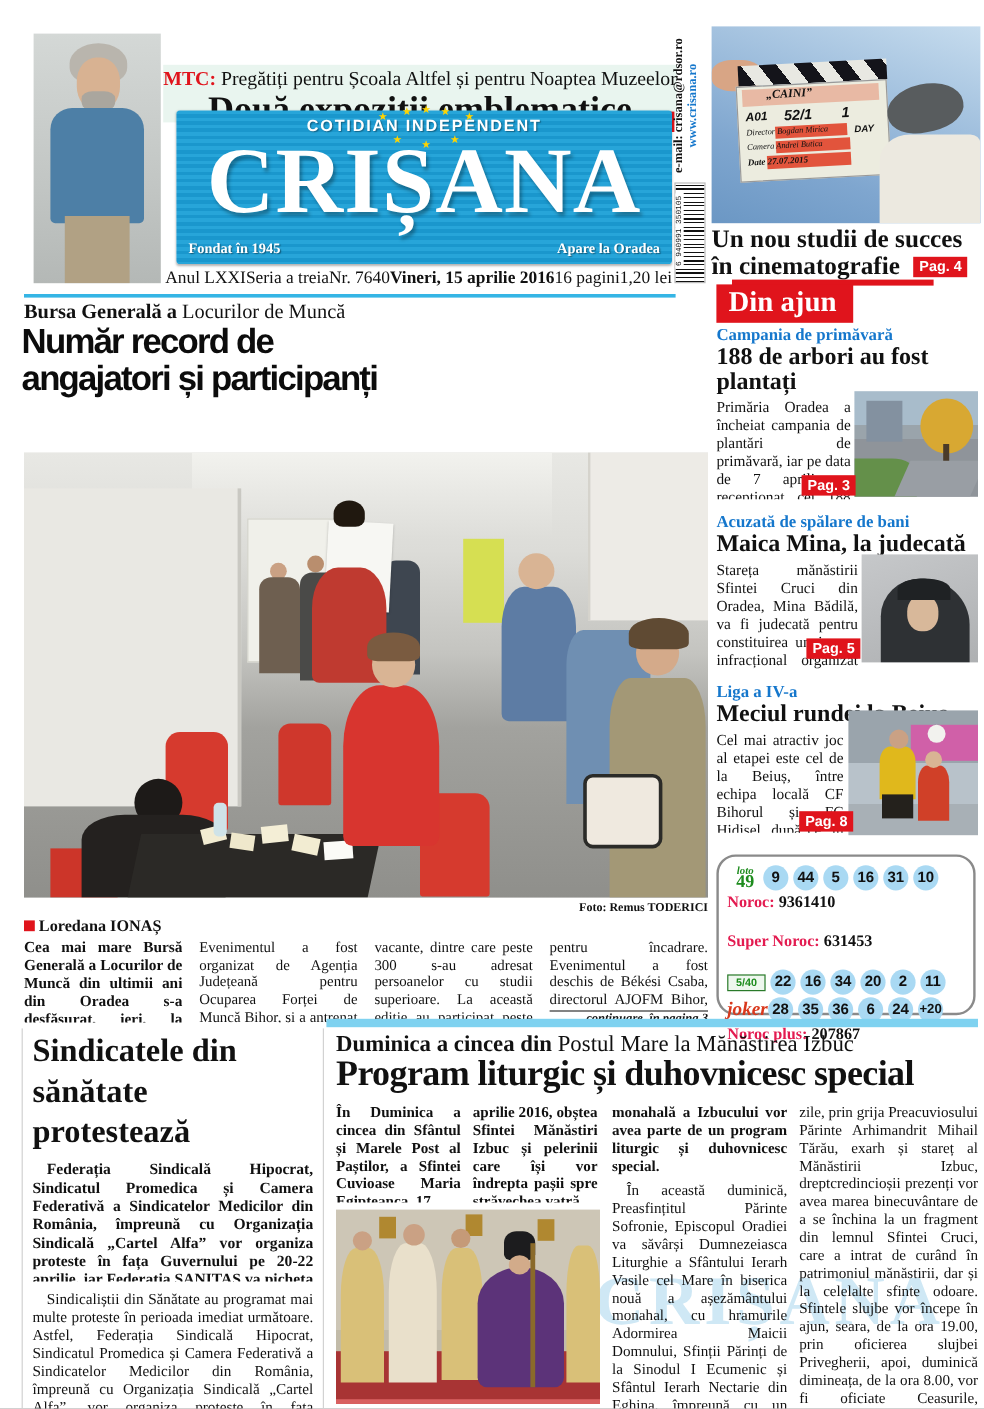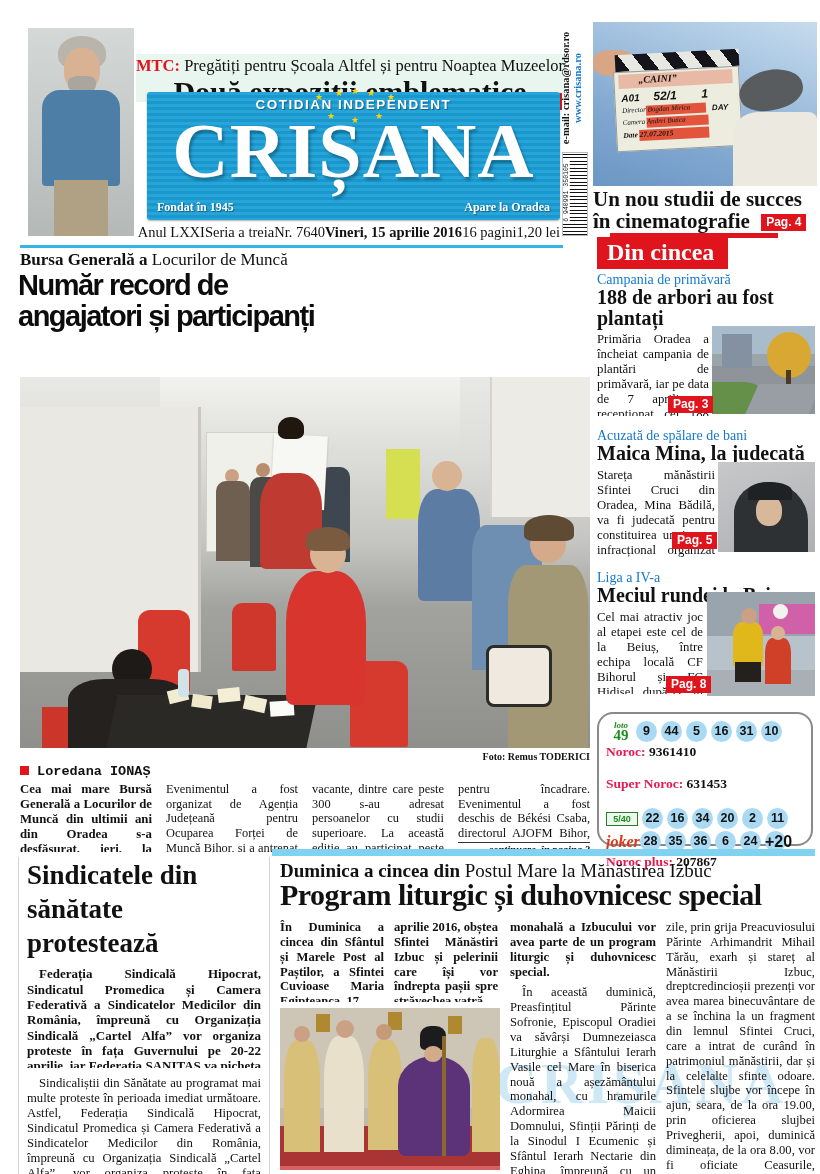--- a/index.html
+++ b/index.html
@@ -8,21 +8,21 @@
     --noroc-pink:#e31b50; --watermark-blue:#cfe8f5;
   }
   html,body{margin:0;padding:0;background:#888;}
   .page{position:relative;width:820px;height:1174px;background:#fff;margin:0 auto;overflow:hidden;
         font-family:"Liberation Serif","DejaVu Serif",serif;color:#111;}
   .ab{position:absolute;}
   i.sh{position:absolute;display:block;}
   .photo{position:absolute;overflow:hidden;background:#ccc;}
   .badge{background:var(--accent-red);color:#fff;font:bold 12px/15px "Liberation Sans","DejaVu Sans",sans-serif;
          padding:1px 5px;display:inline-block;white-space:nowrap;}
-  .kick{color:var(--kicker-blue);font-weight:normal;font-size:14px;}
+  .kick{color:var(--kicker-blue);font-weight:bold;font-size:14px;}
   .sq{display:inline-block;width:9px;height:9px;background:var(--accent-red);}
   .just{text-align:justify;line-height:1.18;overflow:hidden;}
   .sans{font-family:"Liberation Sans","DejaVu Sans",sans-serif;}
   .circ{display:inline-block;width:21px;height:21px;border-radius:50%;background:var(--lotto-circle);
         font:bold 12.5px/21px "Liberation Sans","DejaVu Sans",sans-serif;color:#111;text-align:center;margin-right:4px;}
   .lrow{display:flex;align-items:center;margin:2px 0;}
   .star{position:absolute;color:#ffd400;font-size:9px;line-height:9px;}
 </style>
 </head>
 <body>
@@ -148,31 +148,31 @@
     <i class="sh" style="left:172px;top:318px;width:20px;height:13px;background:#efe8cc;transform:rotate(8deg);"></i>
     <i class="sh" style="left:198px;top:311px;width:22px;height:14px;background:#f4eed6;transform:rotate(-6deg);"></i>
     <i class="sh" style="left:224px;top:320px;width:22px;height:14px;background:#f2ecd2;transform:rotate(12deg);"></i>
     <i class="sh" style="left:250px;top:324px;width:24px;height:15px;background:#fbfbf7;transform:rotate(-4deg);"></i>
     <i class="sh" style="left:158px;top:292px;width:11px;height:28px;background:#cfe3e8;border-radius:4px;"></i>
     <i class="sh" style="left:266px;top:194px;width:80px;height:134px;background:#d8352f;border-radius:38% 38% 8px 8px;"></i>
     <i class="sh" style="left:290px;top:158px;width:36px;height:38px;border-radius:50%;background:#d9b494;"></i>
     <i class="sh" style="left:286px;top:150px;width:44px;height:24px;border-radius:50% 50% 20% 20%;background:#7a5b40;"></i>
   </div>
   <div class="ab" style="left:20px;top:751px;width:570px;text-align:right;font-weight:bold;font-size:10px;">Foto: Remus TODERICI</div>
-  <div class="ab" style="left:20px;top:764px;font-size:13.5px;font-weight:bold;font-family:Liberation Mono, monospace;">
+  <div class="ab" style="left:20px;top:764px;font-size:13.5px;font-weight:bold;">
     <span class="sq"></span>
     <span>Loredana IONAȘ</span>
   </div>
   <div class="ab just" style="left:20px;top:782px;width:132px;height:70px;font-weight:bold;font-size:12.8px;">Cea mai mare Bursă Generală a Locurilor de Muncă din ultimii ani din Oradea s-a desfășurat, ieri, la Centrul de Afaceri „Oradea Trade Center” din cartierul Nufărul.</div>
   <div class="ab just" style="left:166px;top:782px;width:132px;height:70px;font-size:12.4px;">Evenimentul a fost organizat de Agenția Județeană pentru Ocuparea Forței de Muncă Bihor, și a antrenat peste 90 de companii, care au oferit aproape 2.000 de locuri de muncă</div>
   <div class="ab just" style="left:312px;top:782px;width:132px;height:70px;font-size:12.4px;">vacante, dintre care peste 300 s-au adresat persoanelor cu studii superioare. La această ediție au participat peste 1300 de persoane, dintre care 975 au fost intervievate, iar 347 selectate</div>
   <div class="ab just" style="left:458px;top:782px;width:132px;height:58px;font-size:12.4px;">pentru încadrare. Evenimentul a fost deschis de Békési Csaba, directorul AJOFM Bihor, de prefectul Claudiu Pop și de Iulia Circei, secretar general al...</div>
   <div class="ab" style="left:458px;top:842px;width:132px;border-top:1px solid #333;text-align:right;font-style:italic;font-weight:bold;font-size:10.5px;padding-top:1px;">continuare, în pagina 3</div>
 
-  <div class="ab" style="left:597px;top:237px;background:var(--accent-red);color:#fff;font-weight:bold;font-size:24px;line-height:1.1;padding:2px 14px 4px 10px;">Din cincea</div>
+  <div class="ab" style="left:597px;top:237px;background:var(--accent-red);color:#fff;font-weight:bold;font-size:24px;line-height:1.1;padding:2px 14px 4px 10px;">Din ajun</div>
 
   <div class="ab kick" style="left:597px;top:272px;">Campania de primăvară</div>
   <div class="ab" style="left:597px;top:287px;width:218px;font-weight:bold;font-size:20px;line-height:1.05;">188 de arbori au fost plantați</div>
   <div class="ab just" style="left:597px;top:332px;width:112px;height:84px;font-size:12.8px;">Primăria Oradea a încheiat campania de plantări de primăvară, iar pe data de 7 aprilie a recepționat cei 188 de arbori plantați pe toată raza municipiului.</div>
   <div class="photo" style="left:712px;top:326px;width:103px;height:88px;background:linear-gradient(180deg,#a8bccb 0 32%,#9aa4ab 32% 45%,#8f949a 45% 100%);">
     <i class="sh" style="left:10px;top:8px;width:30px;height:34px;background:#8391a0;"></i>
     <i class="sh" style="left:55px;top:6px;width:44px;height:46px;border-radius:50%;background:#d8a832;"></i>
     <i class="sh" style="left:74px;top:44px;width:5px;height:40px;background:#4a3a28;"></i>
     <i class="sh" style="left:0;top:56px;width:52px;height:32px;background:#64904a;border-radius:0 40% 0 0;"></i>
     <i class="sh" style="left:40px;top:58px;width:63px;height:30px;background:#999ea4;transform:skewX(-24deg);"></i>
@@ -233,21 +233,21 @@
       <span class="circ">2</span>
       <span class="circ">11</span>
     </div>
     <div class="lrow">
       <span style="width:30px;font-style:italic;font-weight:bold;font-size:16px;color:#d9381c;text-align:center;">joker</span>
       <span class="circ" style="margin-left:4px;">28</span>
       <span class="circ">35</span>
       <span class="circ">36</span>
       <span class="circ">6</span>
       <span class="circ">24</span>
-      <span class="circ" style="font-size:16px;">+20</span>
+      <span class="circ" style="font-size:11px;">+20</span>
     </div>
     <div style="font-size:13.5px;font-weight:bold;margin-top:1px;">
       <span style="color:var(--noroc-pink);">Noroc plus:</span>
       <span>207867</span>
     </div>
   </div>
 
   <div class="ab" style="left:272px;top:849px;width:543px;height:7px;background:var(--divider-cyan);"></div>
 
   <div class="ab" style="left:18px;top:857px;width:252px;height:317px;border-left:1px solid #d2d2d2;border-right:1px solid #d2d2d2;padding:2px 8px;box-sizing:border-box;">

